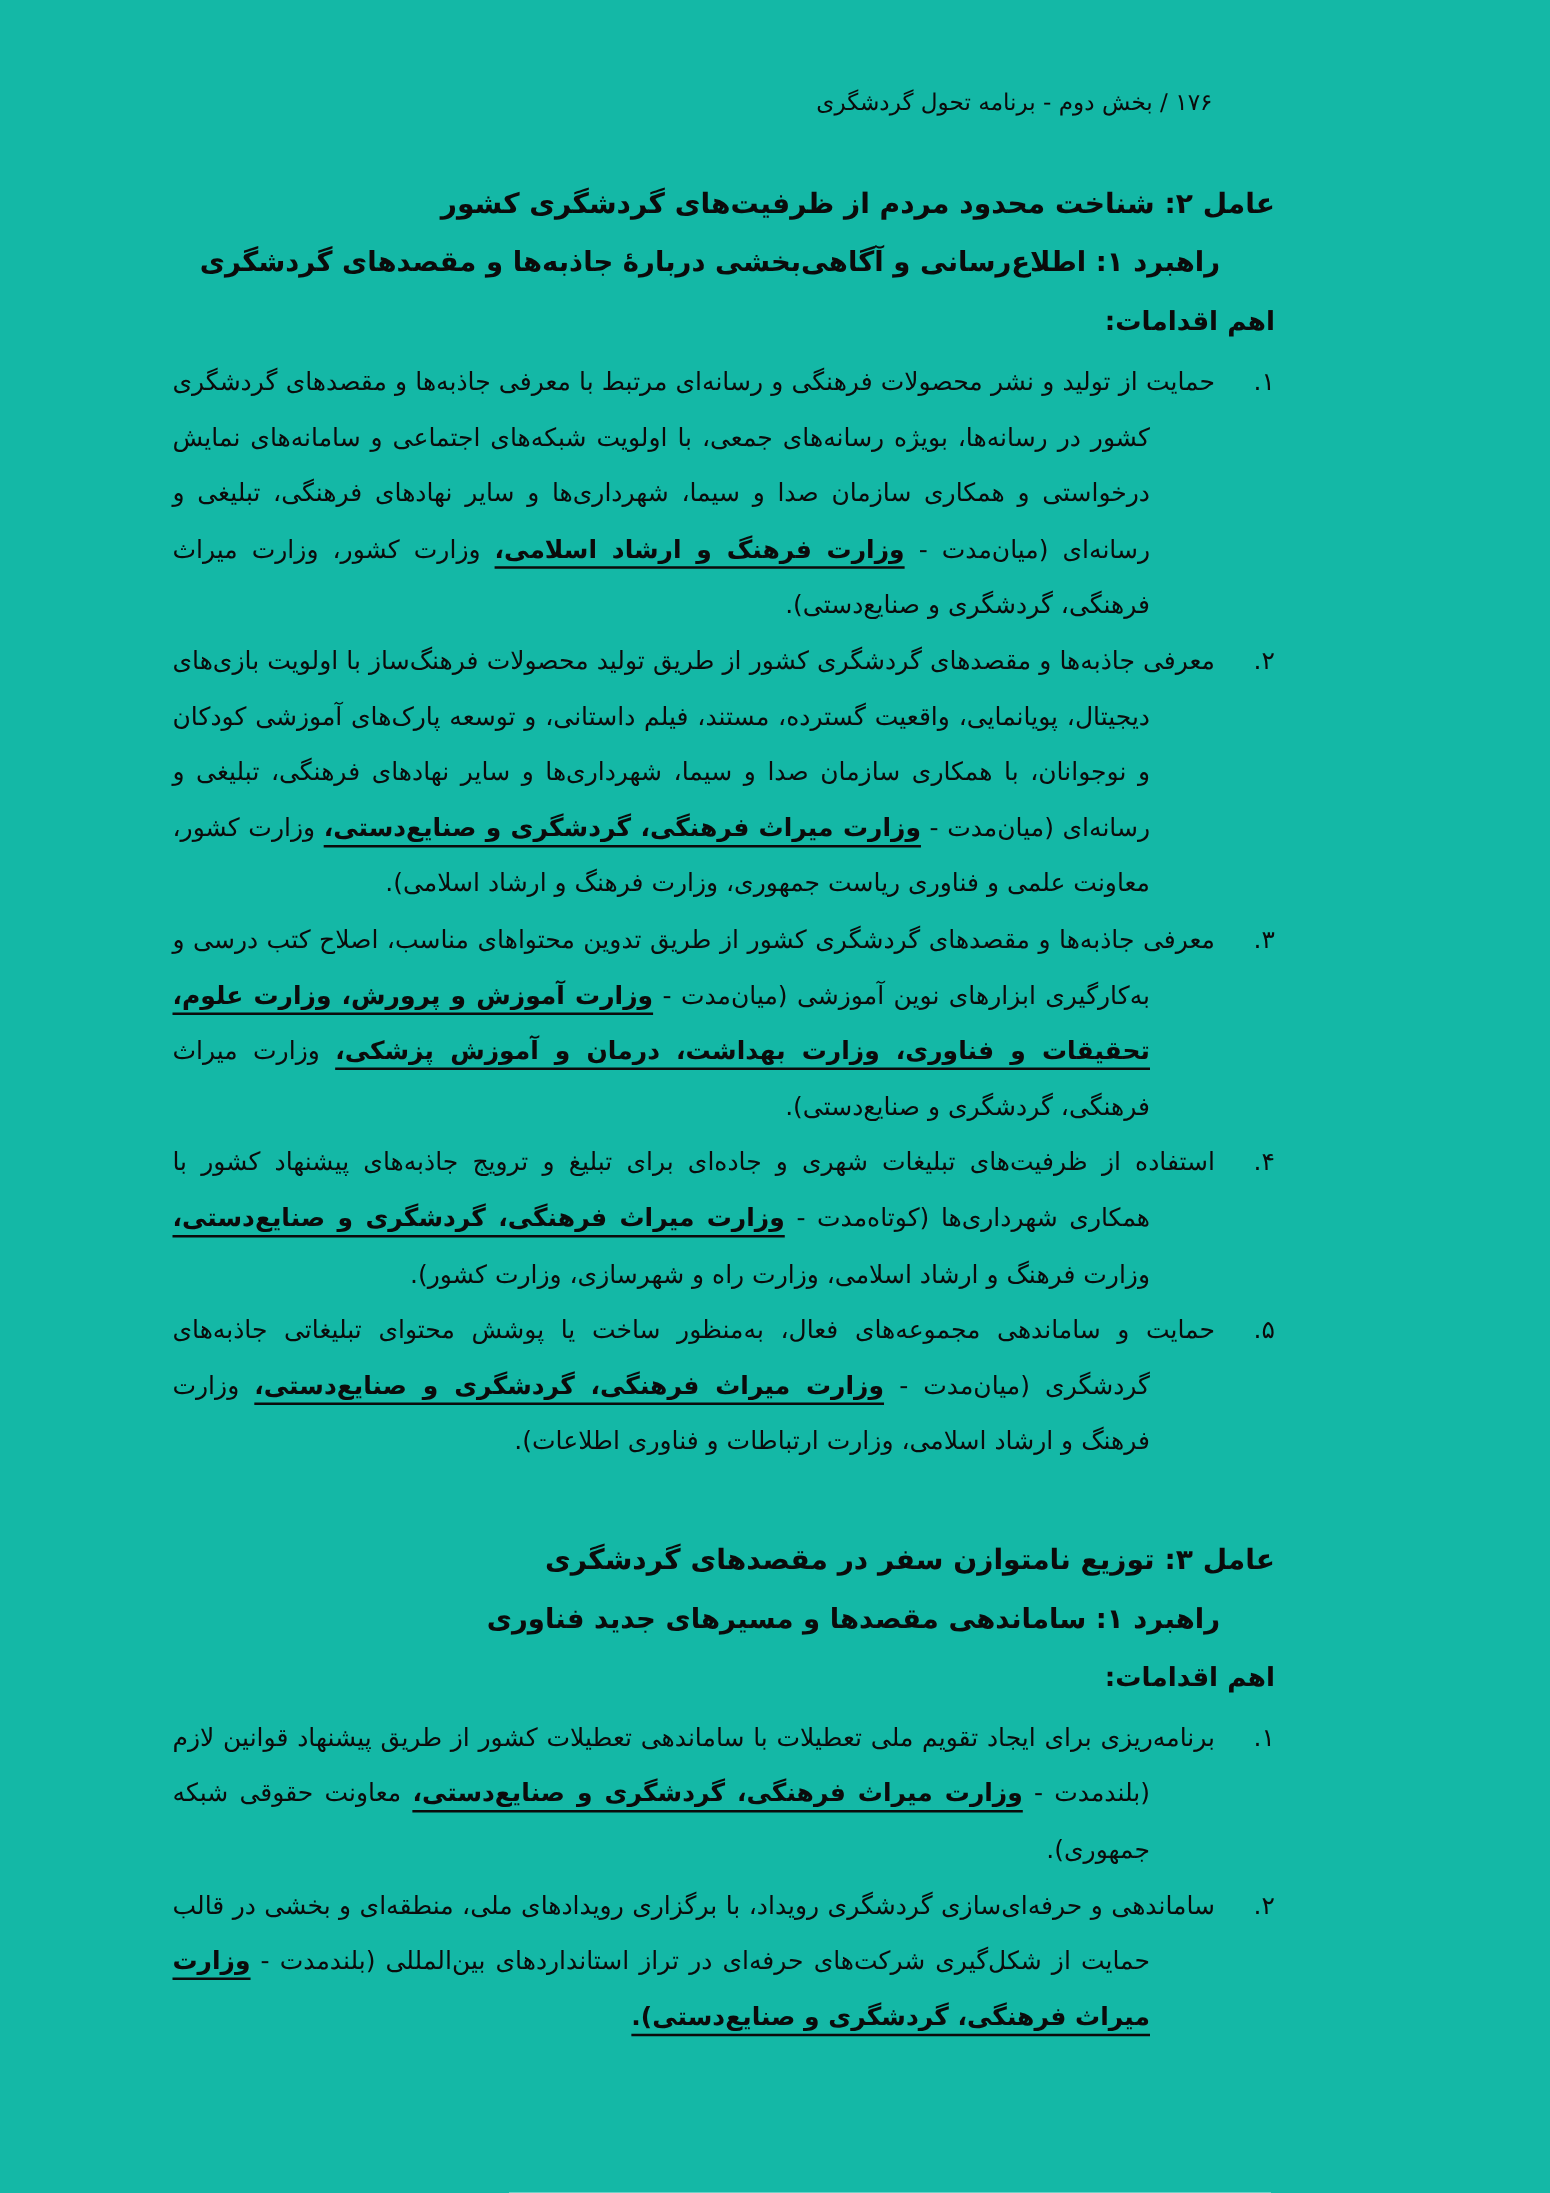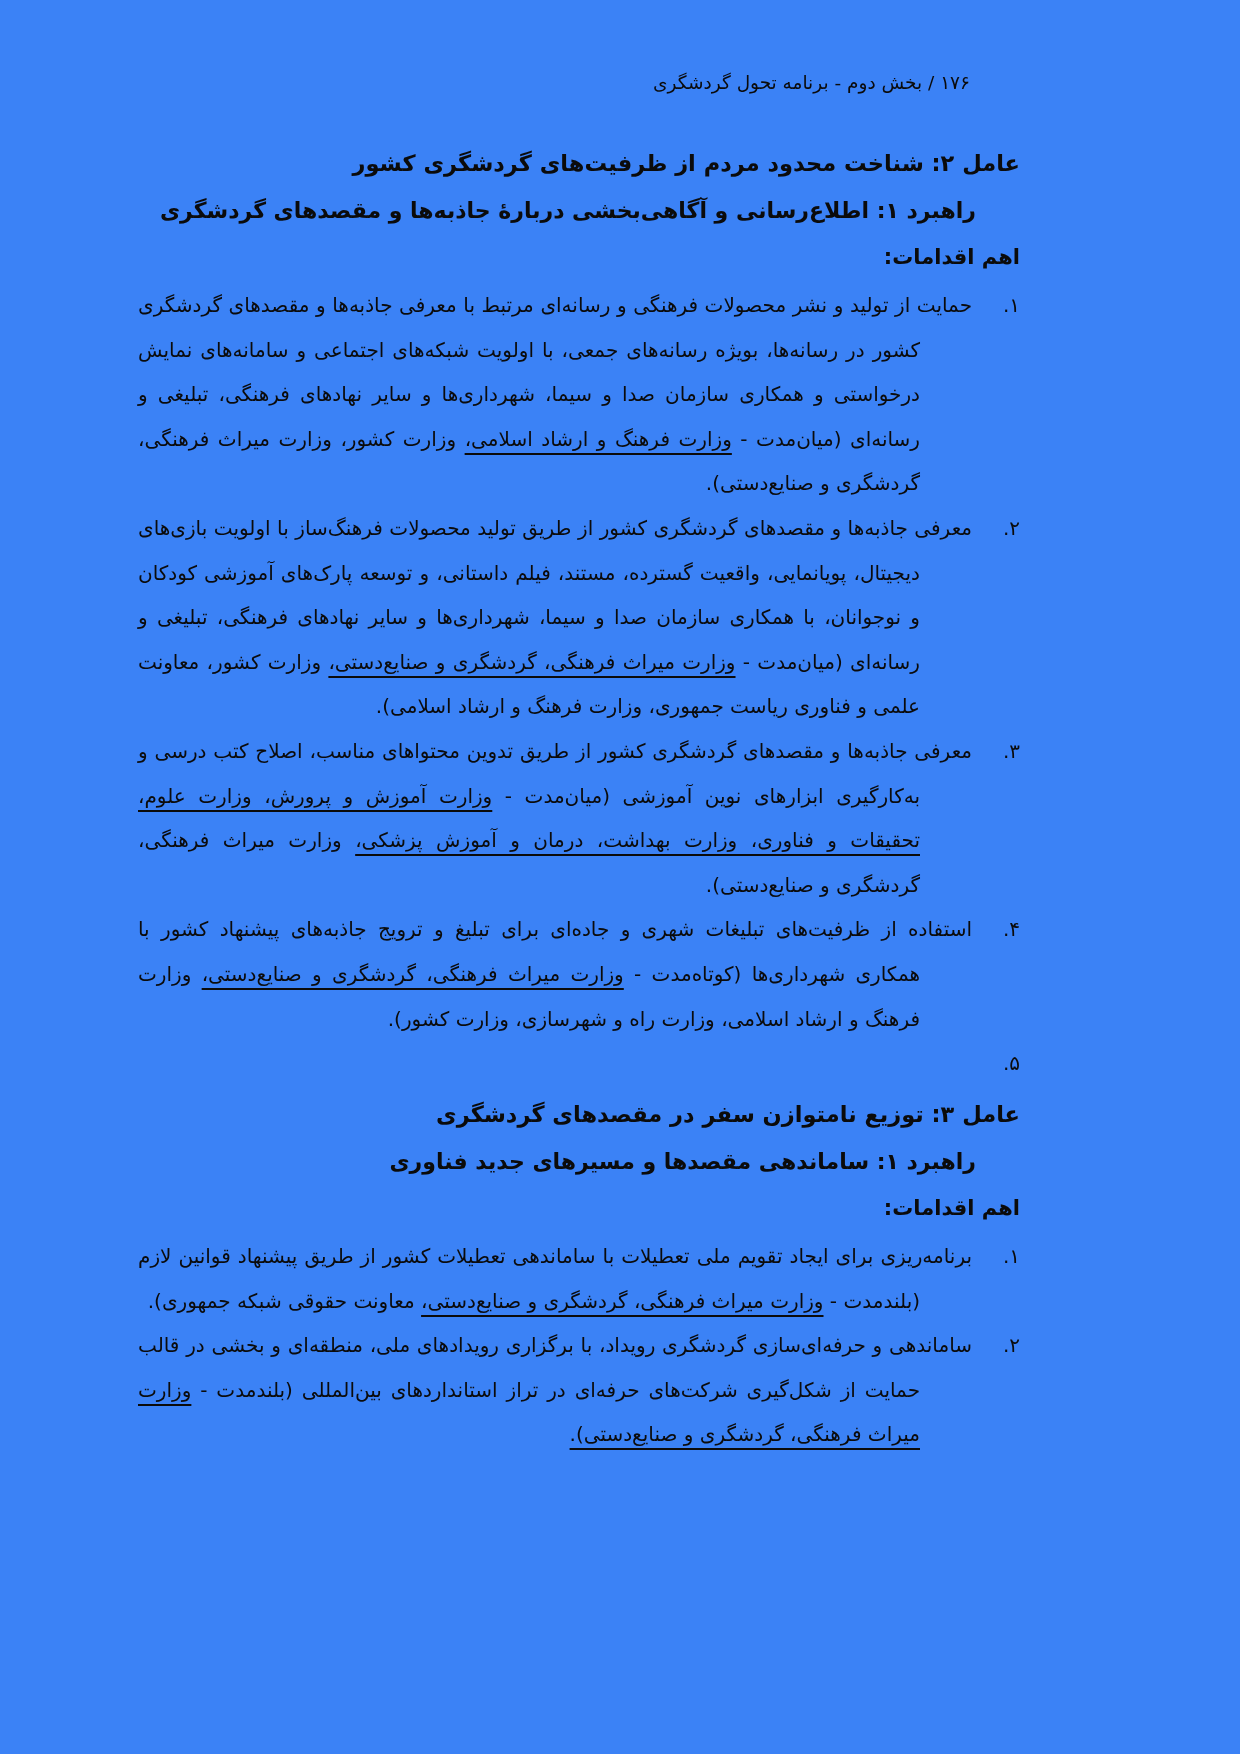--- a/index.html
+++ b/index.html
@@ -12,21 +12,21 @@
     height: 1754px;
     overflow: hidden;
     font-family: "DejaVu Sans", sans-serif;
     color: #0b0b0b;
     direction: rtl;
   }
   .page {
     position: relative;
     width: 1240px;
     height: 1754px;
-    background: #3b82f6;
+    background: #14b8a6;
   }
   .page-header {
     position: absolute;
     top: 68px;
     left: 115px;
     right: 270px;
     text-align: right;
     font-size: 18.5px;
     line-height: 30px;
     white-space: nowrap;
@@ -77,20 +77,21 @@
     text-indent: -52px;    
     font-size: 20px;
     line-height: 44.6px;
     text-align: justify;
     text-align-last: right;
   }
   .item .txt span.u {
     text-decoration: underline;
     text-decoration-thickness: 1.6px;
     text-underline-offset: 7px;
+    font-weight: bold;
   }
 </style>
 </head>
 <body>
 
 <div class="page">
 
   <div class="page-header">۱۷۶ / بخش دوم - برنامه تحول گردشگری</div>
 
   <div class="content">
@@ -111,20 +112,21 @@
           <div class="item">
             <span class="num">۳.</span>
             <div class="txt"><span>معرفی جاذبه‌ها و مقصدهای گردشگری کشور از طریق تدوین محتواهای مناسب، اصلاح کتب درسی و به‌کارگیری ابزارهای نوین آموزشی (میان‌مدت - </span><span class="u">وزارت آموزش و پرورش، وزارت علوم، تحقیقات و فناوری، وزارت بهداشت، درمان و آموزش پزشکی،</span><span> وزارت میراث فرهنگی، گردشگری و صنایع‌دستی).</span></div>
           </div>
           <div class="item">
             <span class="num">۴.</span>
             <div class="txt"><span>استفاده از ظرفیت‌های تبلیغات شهری و جاده‌ای برای تبلیغ و ترویج جاذبه‌های پیشنهاد کشور با همکاری شهرداری‌ها (کوتاه‌مدت - </span><span class="u">وزارت میراث فرهنگی، گردشگری و صنایع‌دستی،</span><span> وزارت فرهنگ و ارشاد اسلامی، وزارت راه و شهرسازی، وزارت کشور).</span></div>
           </div>
           <div class="item">
             <span class="num">۵.</span>
+            <div class="txt"><span>حمایت و ساماندهی مجموعه‌های فعال، به‌منظور ساخت یا پوشش محتوای تبلیغاتی جاذبه‌های گردشگری (میان‌مدت - </span><span class="u">وزارت میراث فرهنگی، گردشگری و صنایع‌دستی،</span><span> وزارت فرهنگ و ارشاد اسلامی، وزارت ارتباطات و فناوری اطلاعات).</span></div>
           </div>
         </div>
     </div>
 
     <div class="section">
       <h1 class="factor-heading">عامل ۳: توزیع نامتوازن سفر در مقصدهای گردشگری</h1>
       <h2 class="strategy-heading">راهبرد ۱: ساماندهی مقصدها و مسیرهای جدید فناوری</h2>
       <h3 class="actions-label">اهم اقدامات:</h3>
       <div class="items">
           <div class="item">

